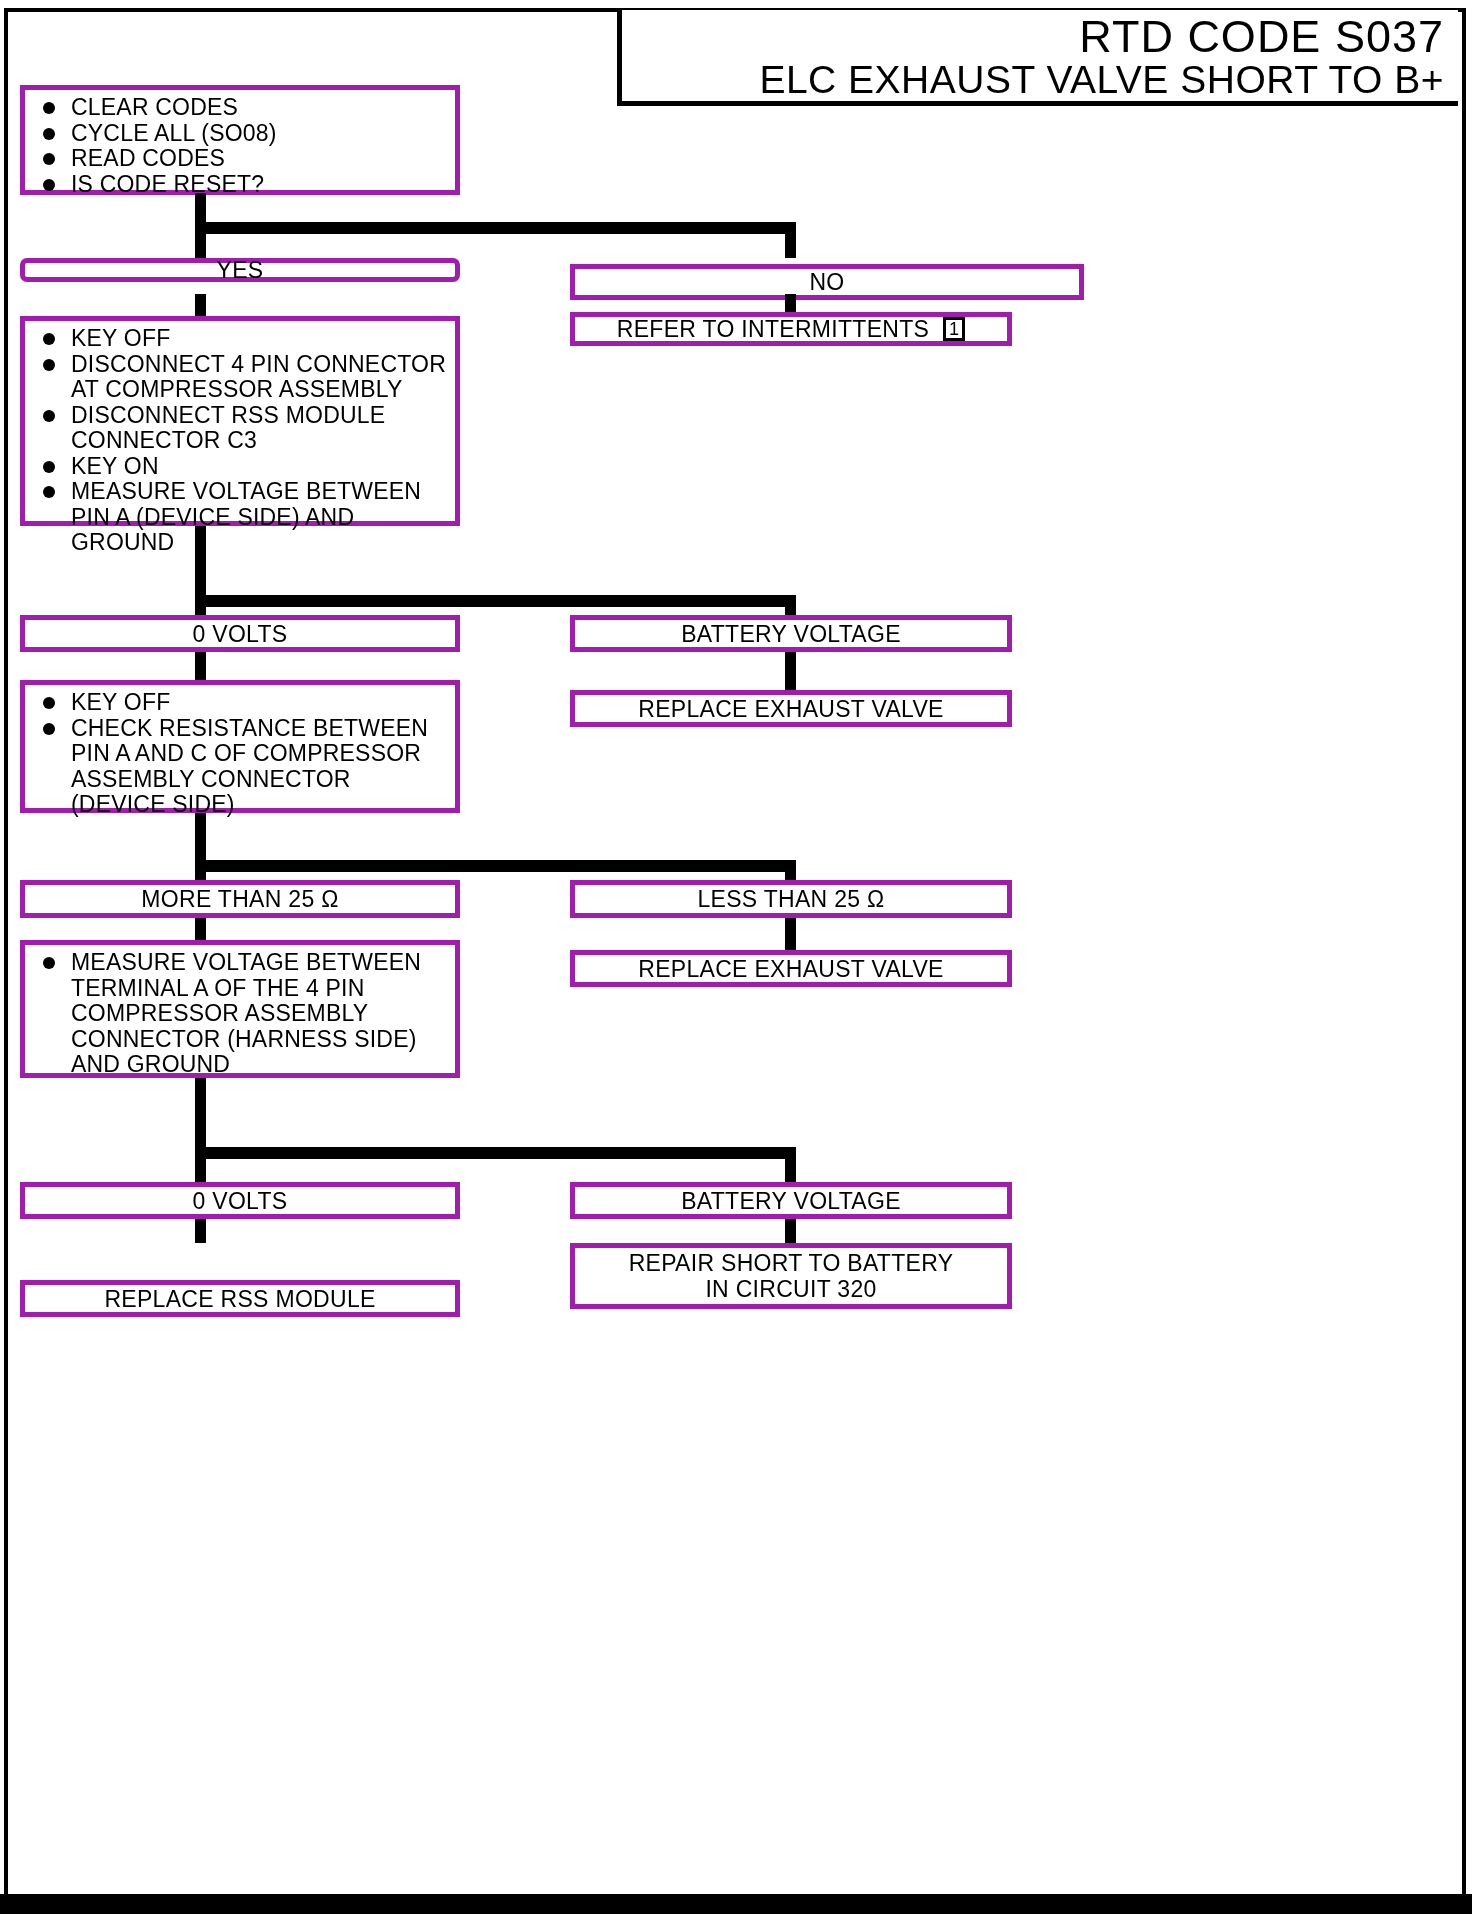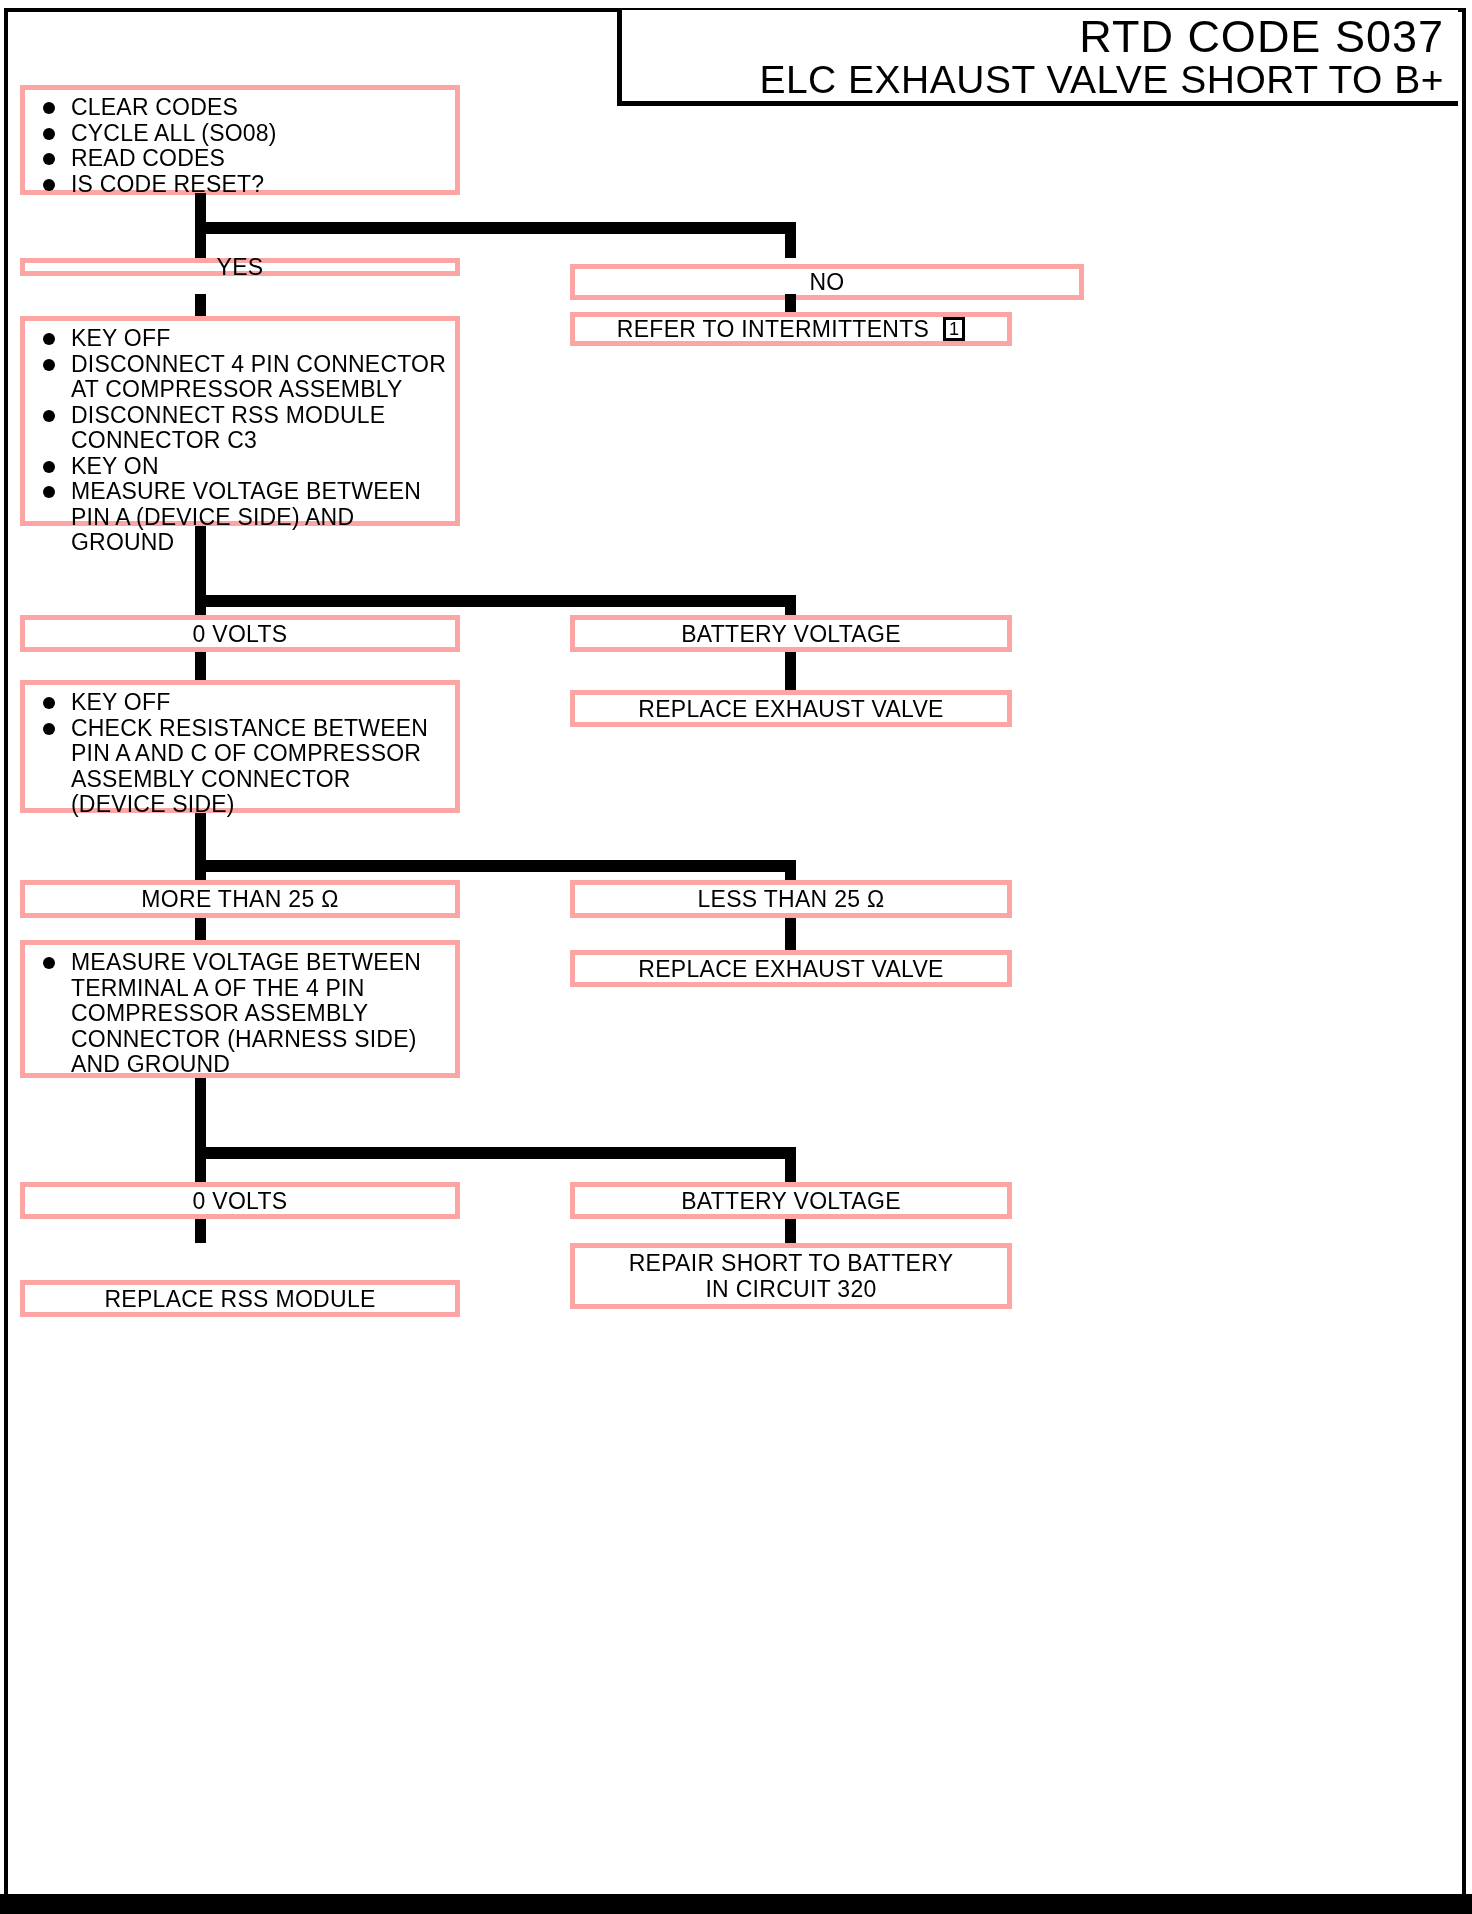--- a/index.html
+++ b/index.html
@@ -23,21 +23,21 @@
     position:absolute;left:617px;top:10px;width:841px;height:96px;
     border-left:5px solid #000;border-bottom:5px solid #000;
     background:#fff;box-sizing:border-box;
     display:flex;flex-direction:column;justify-content:center;
     text-align:right;padding-right:14px;
   }
   .title-main{font-size:45px;line-height:48px;letter-spacing:1px;}
   .title-sub{font-size:39px;line-height:38px;letter-spacing:0.5px;}
 
   .box{
-    position:absolute;border:5px solid #fca5a5;background:#fff;box-sizing:border-box;
+    position:absolute;border:5px solid #a21caf;background:#fff;box-sizing:border-box;
   }
   .label-box{
     display:flex;align-items:center;justify-content:center;
     font-size:23px;letter-spacing:0.3px;text-align:center;line-height:26px;
   }
   .label-stack{flex-direction:column;}
   .bullet-box{padding:5px 6px 4px 0;font-size:23px;line-height:25.5px;}
   .brow{display:flex;align-items:flex-start;}
   .bdot{
     flex:none;width:12px;height:12px;border-radius:50%;background:#000;
@@ -84,21 +84,21 @@
     <div class="brow">
         <span class="bdot"></span>
         <span class="btxt">IS CODE RESET?</span>
       </div>
   </div>
 
   <div class="vline" style="left:195px;top:193px;width:11px;height:65px;"></div>
   <div class="hline" style="left:195px;top:222px;width:601px;height:12px;"></div>
   <div class="vline" style="left:785px;top:222px;width:11px;height:36px;"></div>
 
-  <div class="box label-box" style="left:20px;top:258px;width:440px;height:18px;">
+  <div class="box label-box" style="left:20px;top:258px;width:440px;height:24px;border-radius:7px;">
     <span>YES</span>
   </div>
   <div class="box label-box" style="left:570px;top:264px;width:514px;height:36px;">
     <span>NO</span>
   </div>
 
   <div class="vline" style="left:785px;top:294px;width:11px;height:18px;"></div>
   <div class="box label-box" style="left:570px;top:312px;width:442px;height:34px;">
     <span>REFER TO INTERMITTENTS</span>
     <span class="refmark">1</span>

